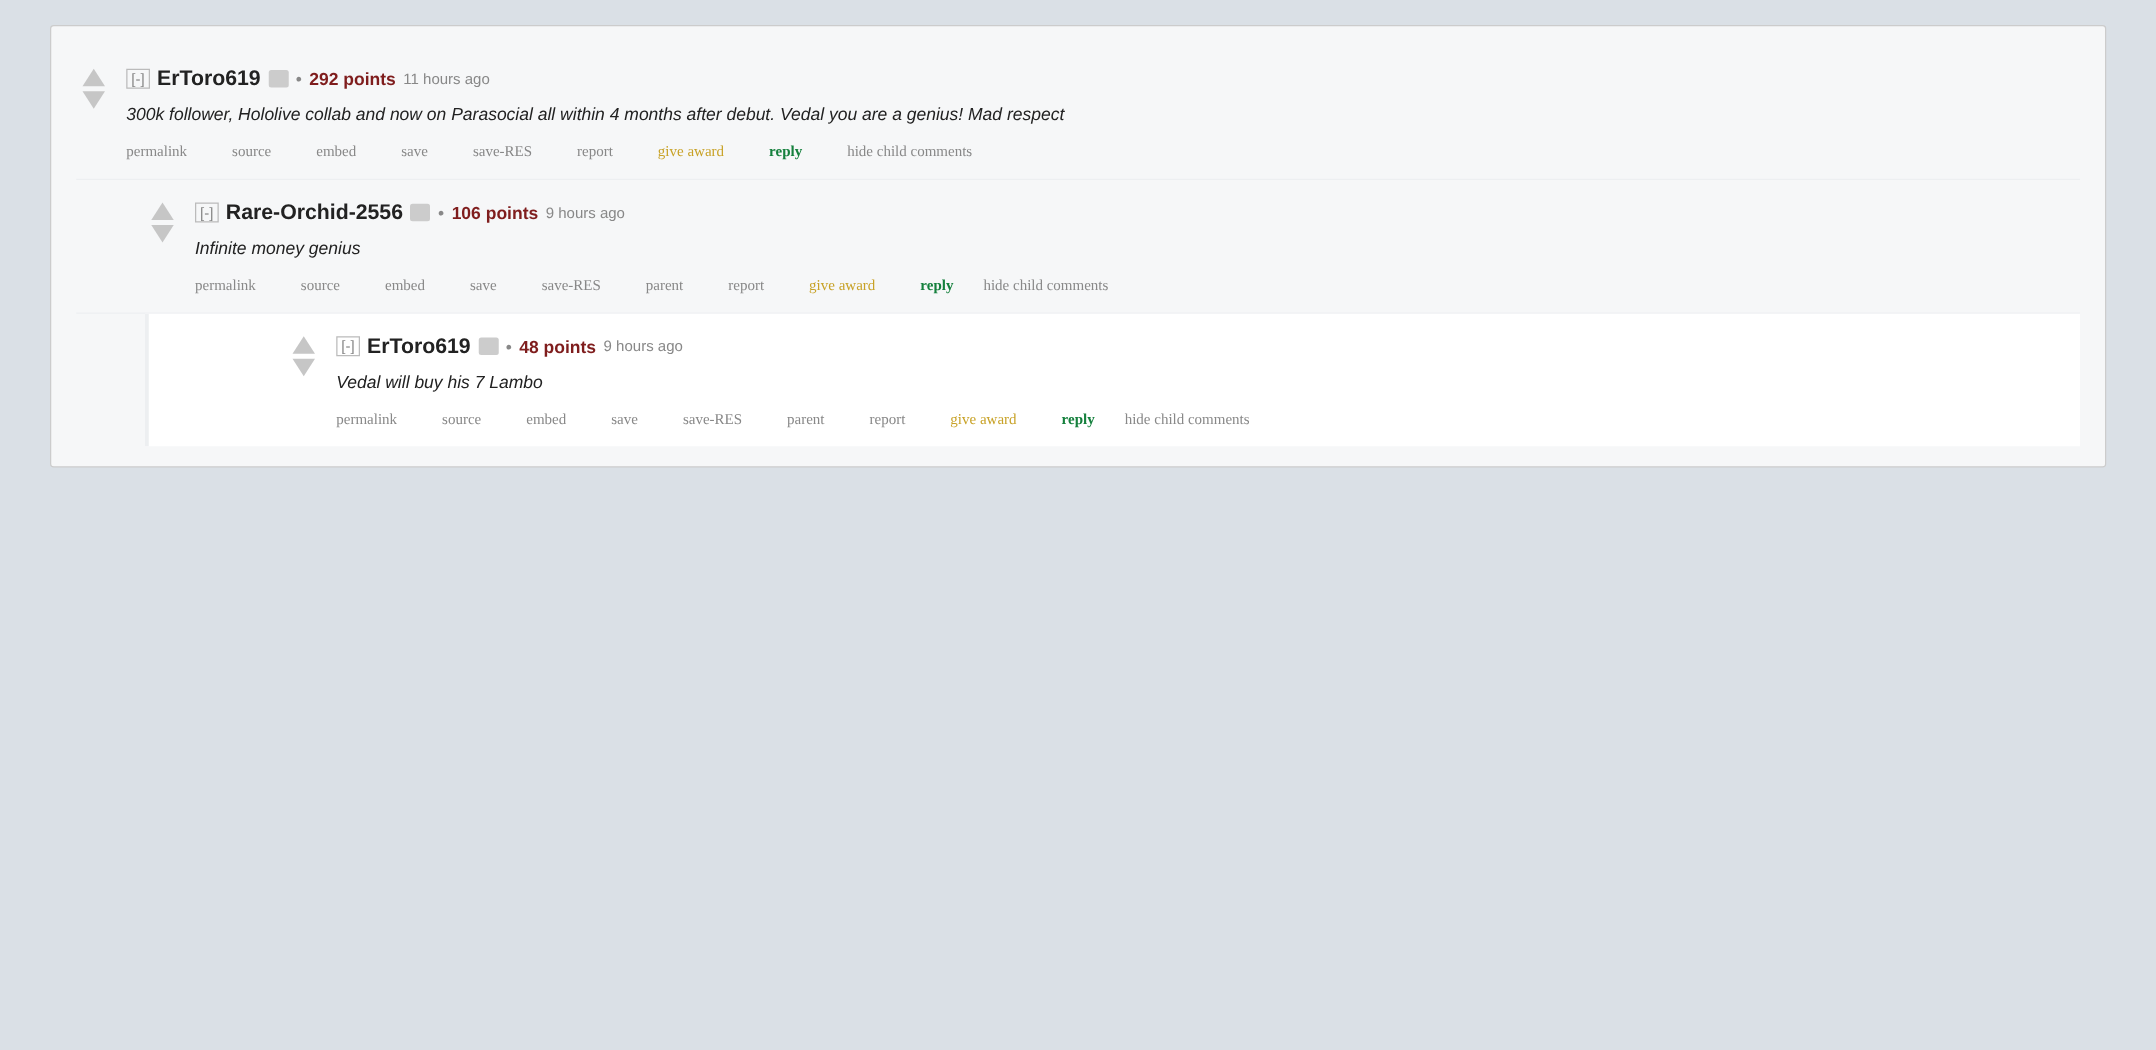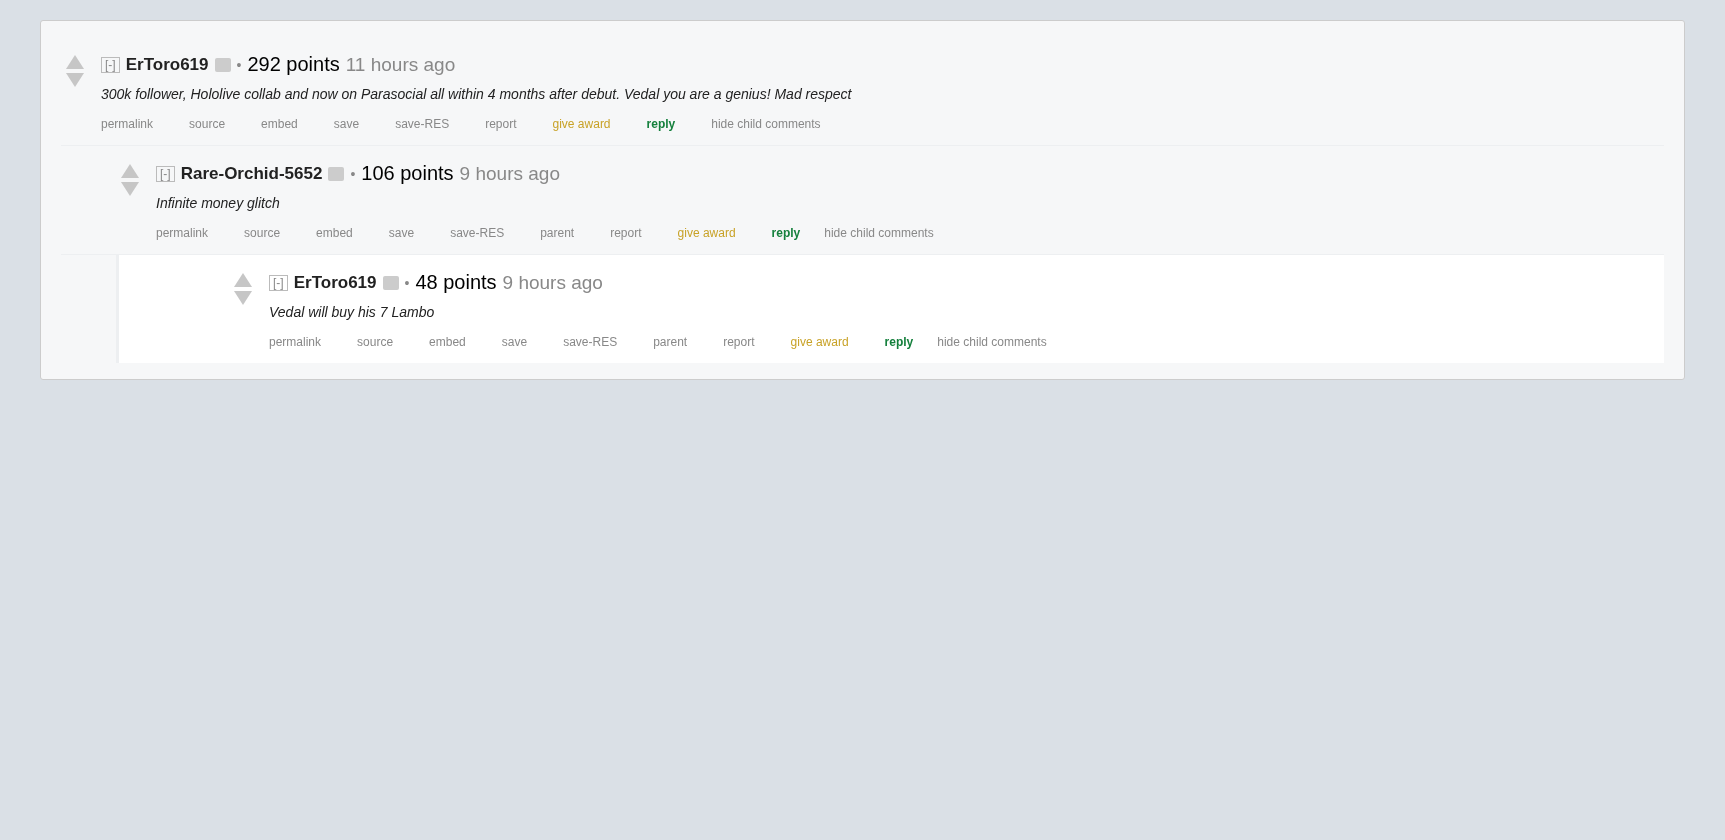--- a/index.html
+++ b/index.html
@@ -75,40 +75,41 @@
       background: #ccc;
       display: inline-block;
       border-radius: 2px;
       vertical-align: middle;
     }
     .separator {
       color: #888;
       font-size: 14px;
     }
     .points {
-      font-weight: normal;
-      color: #000000;
-      font-size: 20px;
+      font-weight: bold;
+      color: #7f1d1d;
+      font-size: 14px;
     }
     .timestamp {
       color: #888;
-      font-size: 19px;
+      font-size: 12px;
     }
     .comment-text {
       font-size: 14px;
       line-height: 1.5;
       color: #222;
       margin-bottom: 10px;
       font-style: italic;
     }
     .comment-actions {
       display: flex;
       flex-wrap: wrap;
       gap: 12px;
       align-items: flex-start;
+      font-family: Liberation Serif, serif;
     }
     .action-link {
       color: #888;
       font-size: 12px;
       text-decoration: none;
       cursor: pointer;
       padding: 2px 0;
     }
     .action-sep {
       color: #bbb;
@@ -177,27 +178,27 @@
 
   <div style="background:#f6f7f8; padding: 0 0 0 55px;">
     <div class="comment" id="comment-2" style="padding-left:0;">
       <div class="vote-arrows">
         <div class="arrow-up"></div>
         <div class="arrow-down"></div>
       </div>
       <div class="comment-body">
         <div class="comment-header">
           <span class="collapse-btn">[-]</span>
-          <span class="username">Rare-Orchid-5652</span>
+          <span class="username">Rare-Orchid-2556</span>
           <span class="flair-icon"></span>
           <span class="separator">•</span>
           <span class="points">106 points</span>
           <span class="timestamp">9 hours ago</span>
         </div>
-        <div class="comment-text">Infinite money glitch</div>
+        <div class="comment-text">Infinite money genius</div>
         <div class="comment-actions">
           <a class="action-link">permalink</a>
           <span class="action-sep"> </span>
           <a class="action-link">source</a>
           <span class="action-sep"> </span>
           <a class="action-link">embed</a>
           <span class="action-sep"> </span>
           <a class="action-link">save</a>
           <span class="action-sep"> </span>
           <a class="action-link">save-RES</a>

